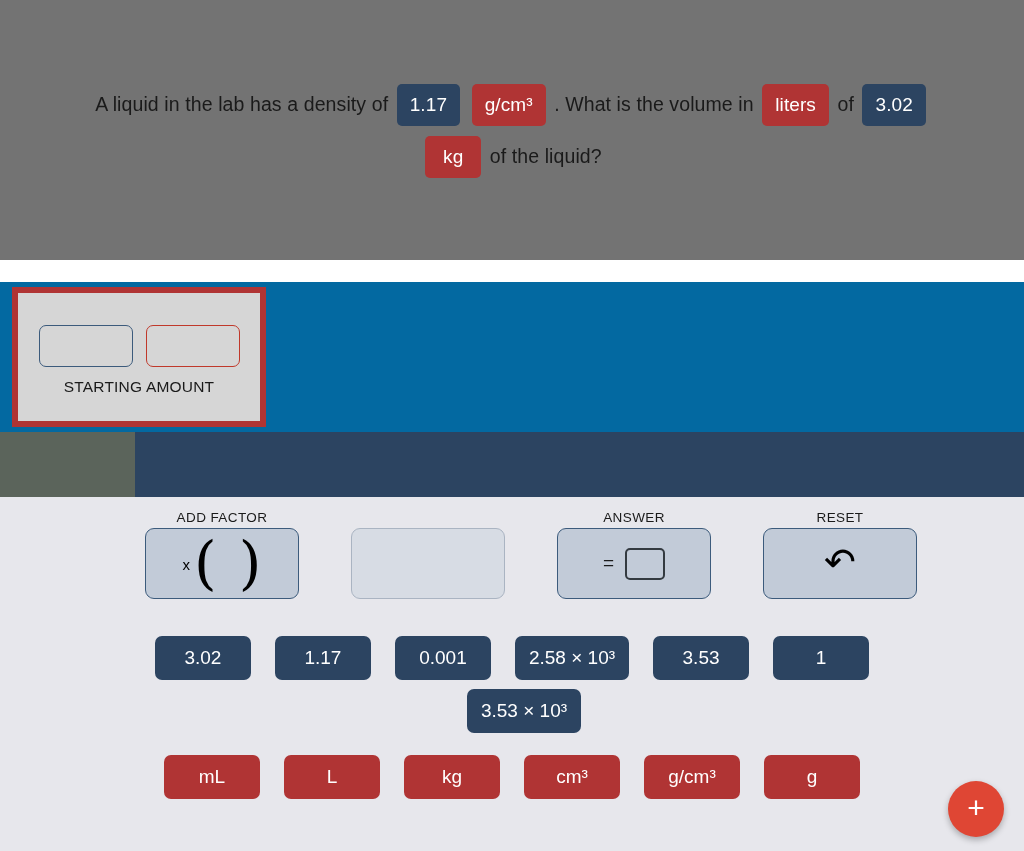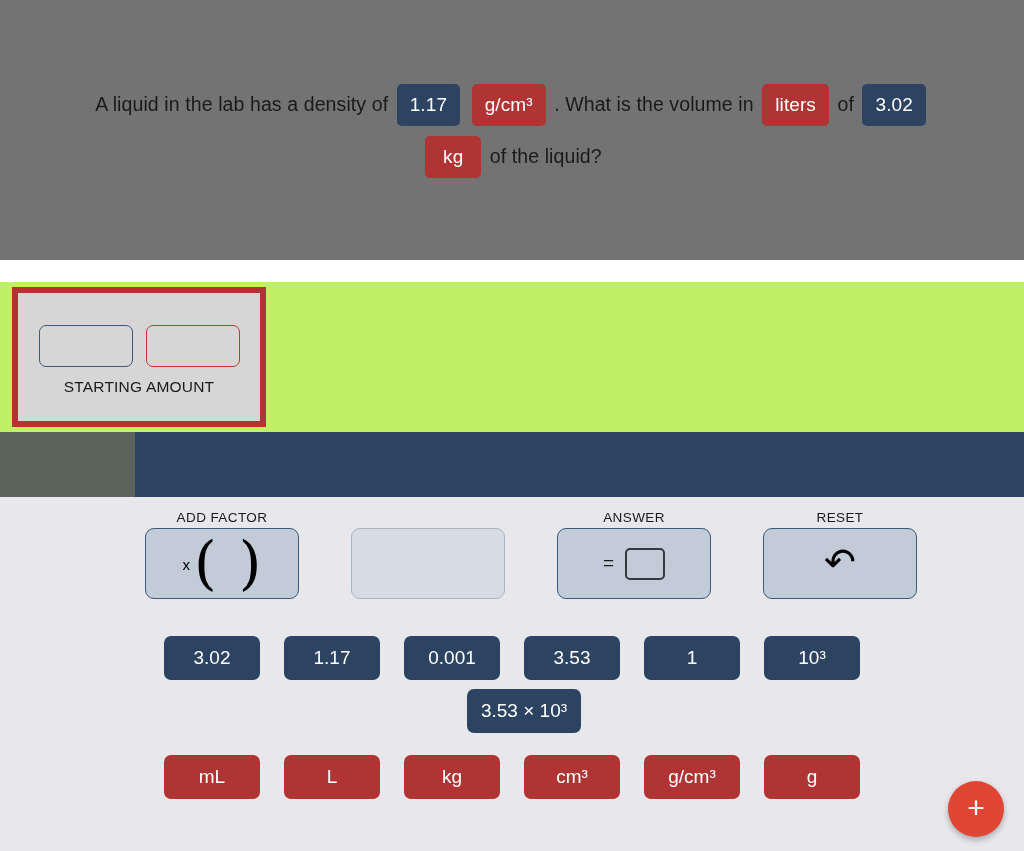--- a/index.html
+++ b/index.html
@@ -52,21 +52,21 @@
   .q-tile.navy { background: #2c4461; }
   .q-tile.red  { background: #b03434; }
 
   
   .work-area {
     position: absolute;
     left: 0;
     top: 282px;
     width: 1024px;
     height: 150px;
-    background: #bef264;
+    background: #0369a1;
   }
   .starting-amount {
     position: absolute;
     left: 12px;
     top: 5px;
     width: 254px;
     height: 140px;
     box-sizing: border-box;
     background: #d6d6d6;
     border: 6px solid #b03434;
@@ -419,23 +419,23 @@
         <span class="reset-glyph">↶</span>
       </div>
     </div>
 
   </div>
 
   <div class="tile-row tile-row-1">
       <div class="tile navy">3.02</div>
       <div class="tile navy">1.17</div>
       <div class="tile navy">0.001</div>
+      <div class="tile navy">2.58 × 10³</div>
       <div class="tile navy">3.53</div>
       <div class="tile navy">1</div>
-      <div class="tile navy">10³</div>
     </div>
   <div class="tile-row tile-row-2">
       <div class="tile navy">3.53 × 10³</div>
     </div>
   <div class="tile-row tile-row-3">
       <div class="tile red">mL</div>
       <div class="tile red">L</div>
       <div class="tile red">kg</div>
       <div class="tile red">cm³</div>
       <div class="tile red">g/cm³</div>

